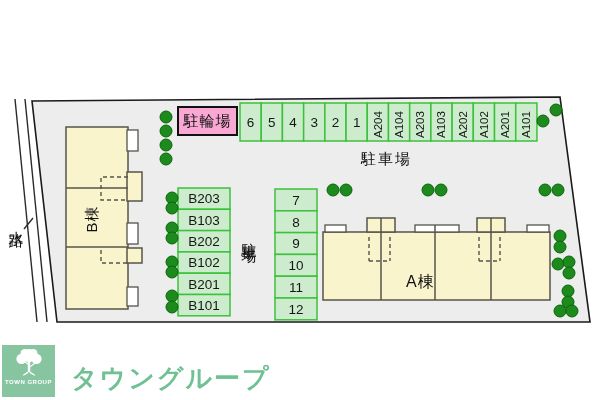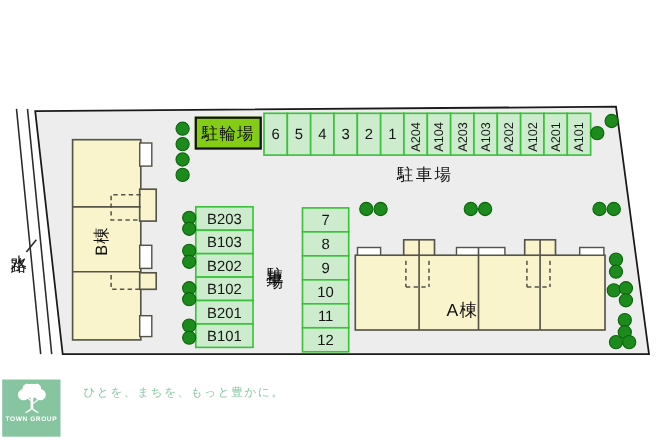--- a/index.html
+++ b/index.html
@@ -16,21 +16,21 @@
   .wline{stroke:#2a2a2a;stroke-width:1.4;fill:none;}
   .bld{fill:var(--bld-fill);stroke:var(--bld-border);stroke-width:1.5;}
   .bld-white{fill:#fff;stroke:var(--bld-border);stroke-width:1.3;}
   .bld-line{stroke:var(--bld-border);stroke-width:1.5;}
   .bld-dash{stroke:var(--bld-border);stroke-width:1.4;fill:none;stroke-dasharray:4 3;}
   .tree{fill:var(--tree-fill);stroke:var(--tree-border);stroke-width:1;}
   .cell-rect{fill:var(--space-fill);stroke:var(--space-border);stroke-width:1.5;}
   .cell-text{font-family:"Liberation Sans","DejaVu Sans",sans-serif;fill:#161616;font-size:13.5px;}
   .cell-text-vert{font-family:"Liberation Sans","DejaVu Sans",sans-serif;fill:#161616;font-size:11.5px;}
   .maplabel{position:absolute;color:#101010;white-space:nowrap;}
-  .lbl-bike{left:177px;top:106px;width:61px;height:30px;background:#84cc16;border:2px solid #111;
+  .lbl-bike{left:177px;top:106px;width:61px;height:30px;background:#f9a8d4;border:2px solid #111;
             display:flex;align-items:center;justify-content:center;font-size:15px;letter-spacing:1px;}
   .lbl-parking-top{left:361px;top:150px;font-size:15px;letter-spacing:2px;}
   .lbl-parking-mid{left:239px;top:230px;font-size:15px;writing-mode:vertical-rl;letter-spacing:3px;}
   .lbl-waterway{left:6px;top:219px;font-size:15px;writing-mode:vertical-rl;letter-spacing:2px;}
   .lbl-bldg-b{left:72px;top:201px;width:40px;height:36px;display:flex;align-items:center;
               justify-content:center;transform:rotate(-90deg);font-size:15px;letter-spacing:1px;}
   .lbl-bldg-a{left:406px;top:272px;font-size:16px;letter-spacing:1px;}
   .footer-square{position:absolute;left:2px;top:345px;width:53px;height:52px;background:var(--logo-bg);
                  display:flex;flex-direction:column;align-items:center;justify-content:flex-start;}
   .footer-square svg{margin-top:3px;}
@@ -182,15 +182,15 @@
         <circle cx="22.5" cy="5.5" r="4.5"></circle>
         <rect x="16.7" y="12" width="2.6" height="14"></rect>
         <path d="M17 18 L12 14 L13 13.2 L17.6 17 Z"></path>
         <path d="M19 19.5 L24 15.5 L25 16.3 L19.6 20.5 Z"></path>
         <path d="M16.9 25 L11.5 28.6 L12.1 29.6 L17 26.8 Z"></path>
         <path d="M19.1 25 L24.5 28.6 L23.9 29.6 L19 26.8 Z"></path>
       </g>
     </svg>
     <div class="logo-en">TOWN GROUP</div>
   </div>
-  <div class="tagline">ひとを、まちを、もっと豊かに。</div>
+  <div class="brand">タウングループ</div>
 
 </div>
 
 </body></html>

